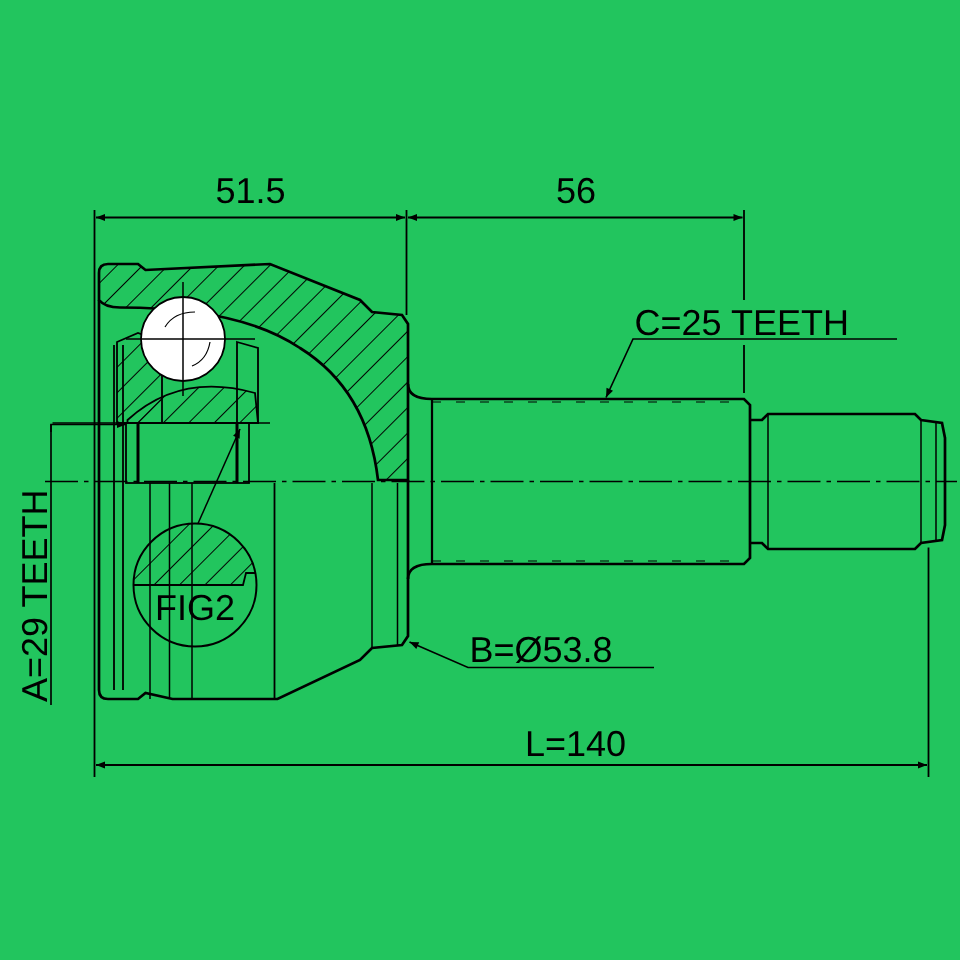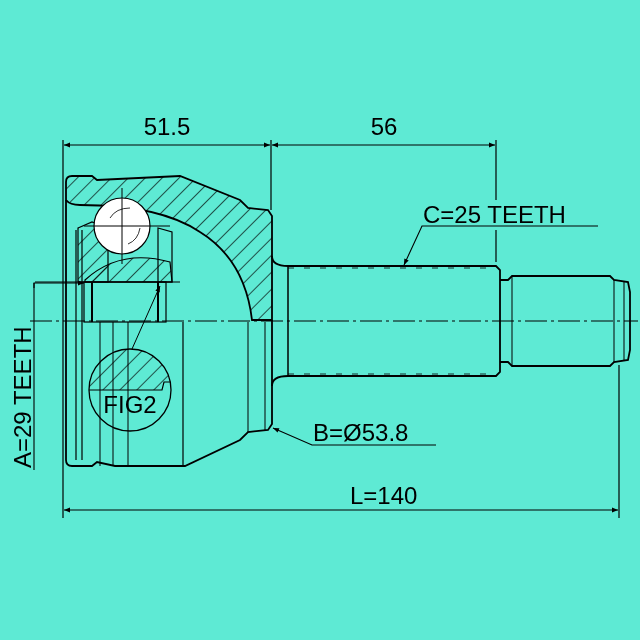--- a/index.html
+++ b/index.html
@@ -1,16 +1,16 @@
 <!DOCTYPE html>
 <html><head>
 <meta charset="utf-8">
 <style>
   html, body { margin: 0; padding: 0; background: #ffffff; }
-  .canvas { position: relative; width: 640px; height: 640px; overflow: hidden; background: #5eead4; }
+  .canvas { position: relative; width: 640px; height: 640px; overflow: hidden; background: #22c55e; }
   svg { position: absolute; left: 0; top: 0; }
   .lbl { font-family: "Liberation Sans", sans-serif; font-size: 24px; fill: #000; }
   .ln { stroke: #000; fill: none; }
 </style>
 </head>
 <body>
 
 <div class="canvas">
 <svg width="640" height="640" viewBox="0 0 640 640">
   <defs>

